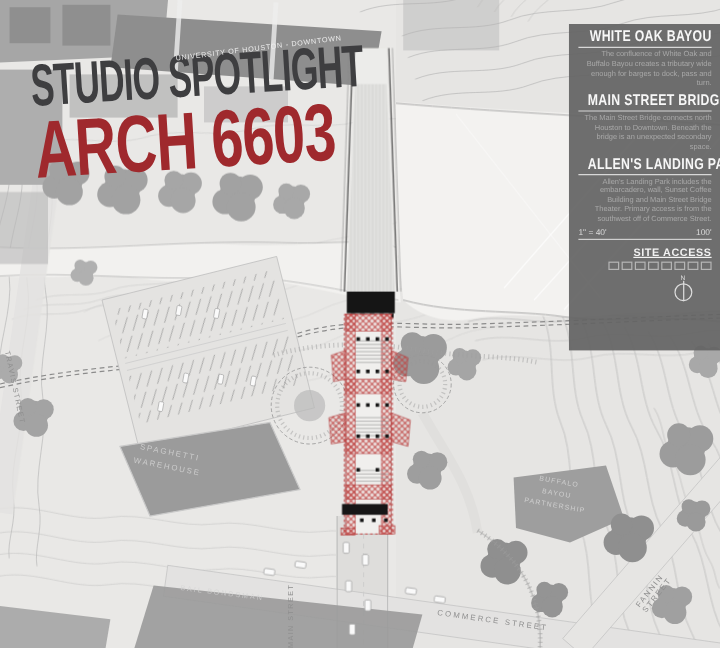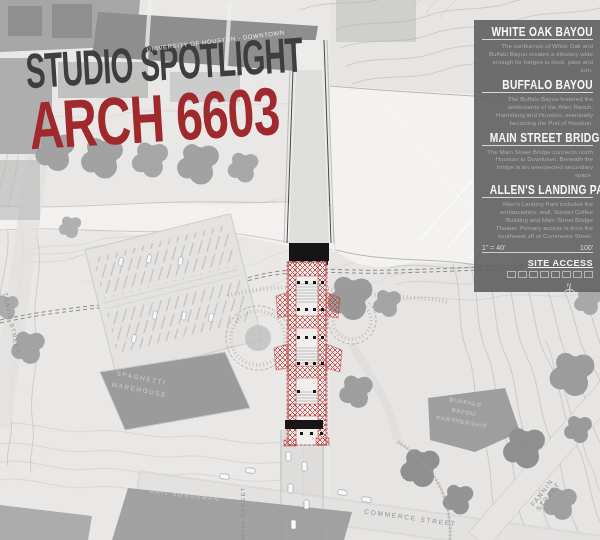--- a/index.html
+++ b/index.html
@@ -301,25 +301,20 @@
   <div class="mlabel" id="lbl-commerce">COMMERCE STREET</div>
   <div class="mlabel" id="lbl-fannin">FANNIN STREET</div>
 
   <div class="sidebar">
     <div class="sec">
       <div class="sec-h">WHITE OAK BAYOU</div>
       <hr class="sec-hr">
       <p class="sec-p">The confluence of White Oak and Buffalo Bayou creates a tributary wide enough for barges to dock, pass and turn.</p>
     </div>
     <div class="sec">
-      <div class="sec-h">BUFFALO BAYOU</div>
-      <hr class="sec-hr">
-      <p class="sec-p">The Buffalo Bayou fostered the settlements of the Allen Ranch, Harrisburg and Houston, eventually becoming the Port of Houston.</p>
-    </div>
-    <div class="sec">
       <div class="sec-h">MAIN STREET BRIDGE</div>
       <hr class="sec-hr">
       <p class="sec-p">The Main Street Bridge connects north Houston to Downtown. Beneath the bridge is an unexpected secondary space.</p>
     </div>
     <div class="sec">
       <div class="sec-h">ALLEN'S LANDING PARK</div>
       <hr class="sec-hr">
       <p class="sec-p">Allen's Landing Park includes the embarcadero, wall, Sunset Coffee Building and Main Street Bridge Theater. Primary access is from the southwest off of Commerce Street.</p>
     </div>
     <div class="scale">

